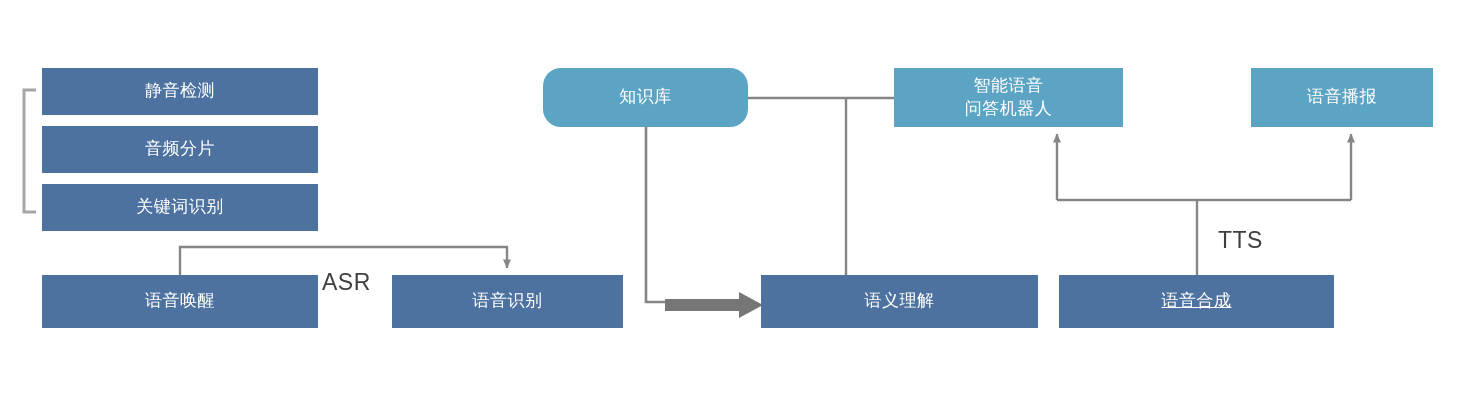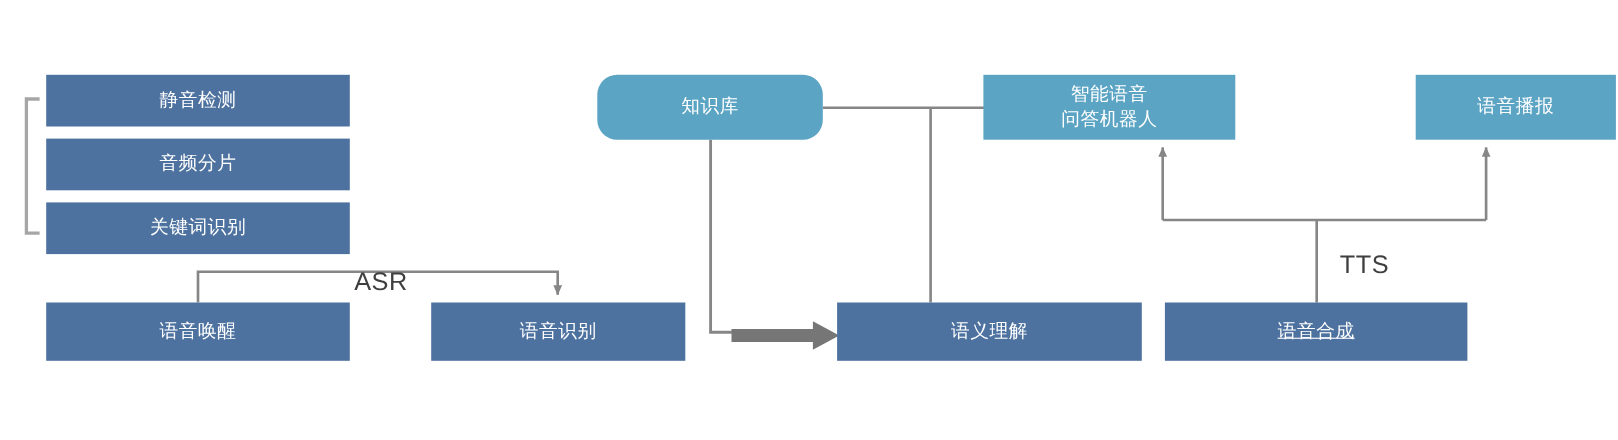--- a/index.html
+++ b/index.html
@@ -103,19 +103,19 @@
 
   <div class="node light" style="left:543px; top:68px; width:205px; height:59px;border-radius:18px;">知识库</div>
 
   <div class="node dark" style="left:761px; top:275px; width:277px; height:53px;">语义理解</div>
 
   <div class="node light" style="left:894px; top:68px; width:229px; height:59px;">智能语音
 问答机器人</div>
 
   <div class="node dark" style="left:1059px; top:275px; width:275px; height:53px;text-decoration:underline;">语音合成</div>
 
-  <div class="node light" style="left:1287px; top:68px; width:182px; height:59px;">语音播报</div>
+  <div class="node light" style="left:1251px; top:68px; width:182px; height:59px;">语音播报</div>
 
-  <div class="edge-label" style="left:322px; top:243px;text-align:center;">ASR</div>
+  <div class="edge-label" style="left:322px; top:269px;text-align:center;">ASR</div>
 
   <div class="edge-label" style="left:1218px; top:227px;">TTS</div>
 
 </div>
 
 </body></html>

